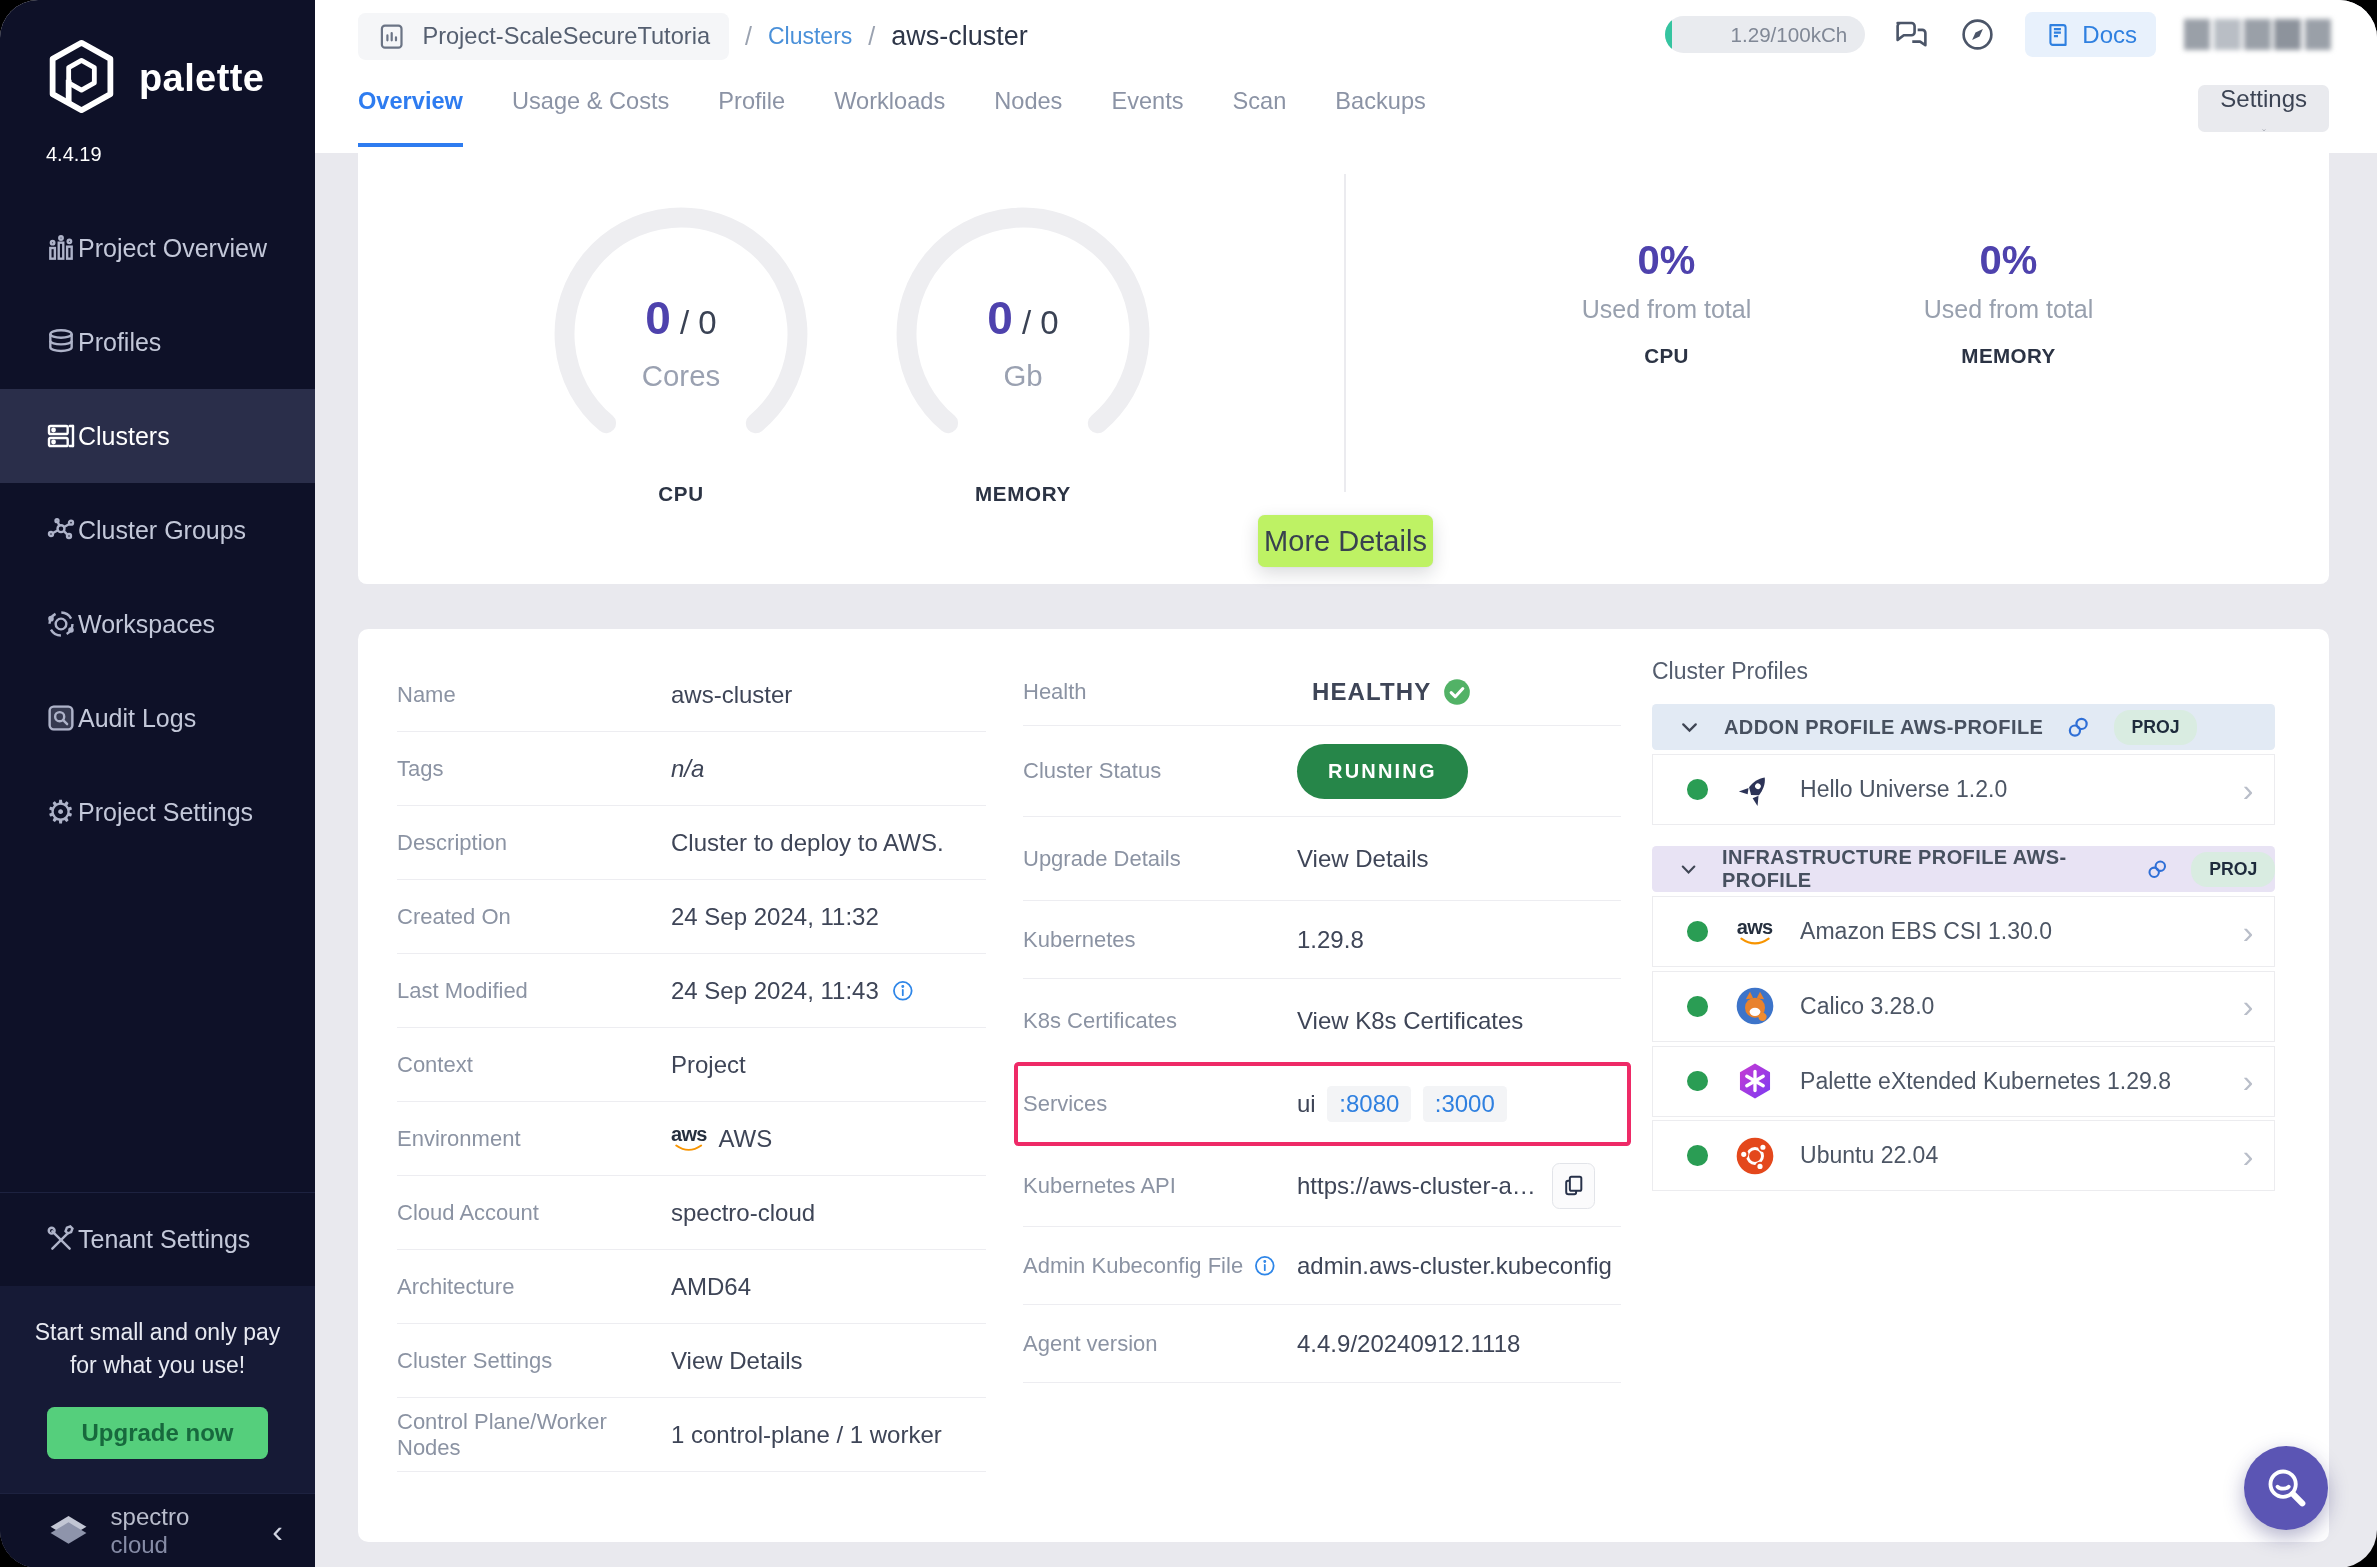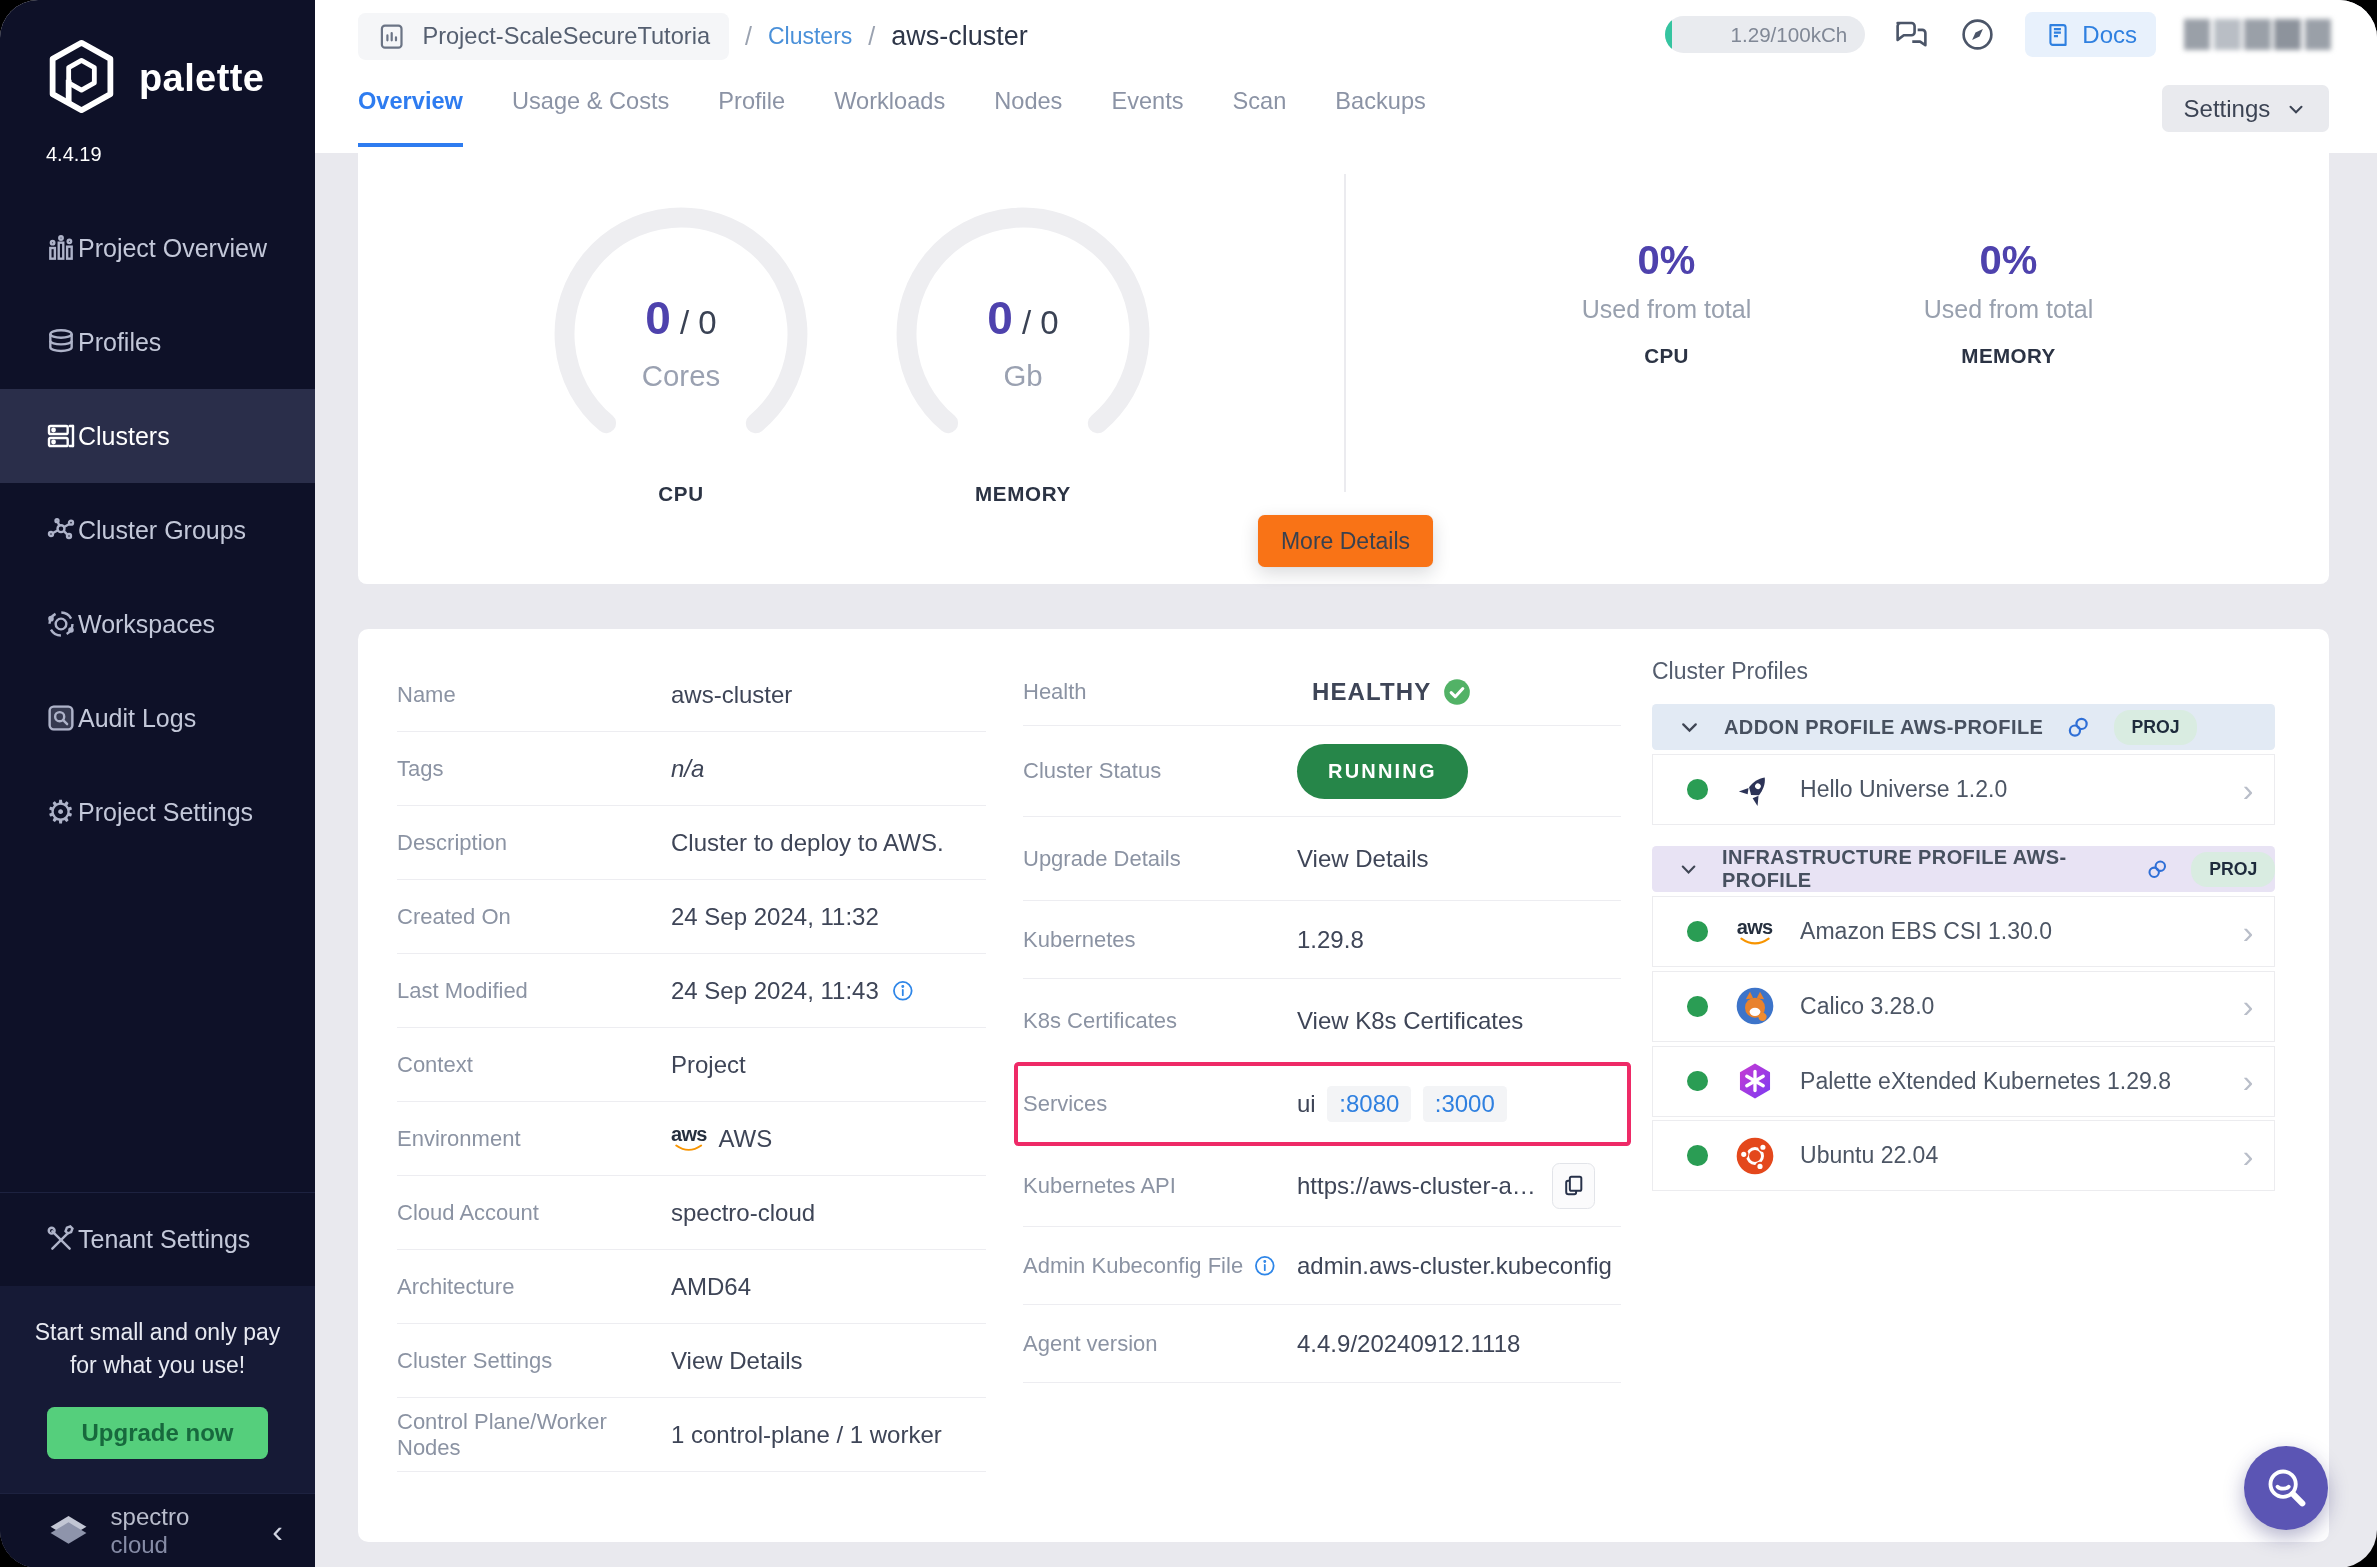--- a/index.html
+++ b/index.html
@@ -49,42 +49,42 @@
   .credits-pill span { color:#808896; font-size:20.6px; font-style:normal; }
   .icon-btn { width:38px; height:38px; color:#4b5568; cursor:pointer; display:flex; align-items:center; }
   .docs-pill { display:flex; align-items:center; gap:10.3px; background:#e8f1fc; border-radius:7.4px;
                padding:8.8px 19px; cursor:pointer; }
   .docs-pill span { color:#2f80e0; font-size:24px; }
   .redacted { width:147px; height:31px; display:flex; gap:3.7px; filter:blur(2.9px); cursor:pointer; }
   .redacted b { background:#9aa0a8; flex:1; }
   .redacted b:nth-child(2){ background:#b9bec5; }
   .redacted b:nth-child(4){ background:#8d939c; }
   .settings-btn { position:absolute; right:48px; top:85px; background:#e9eaee; border-radius:6.6px;
-                  height:47px; padding:0 22px; display:flex; align-items:center; gap:14.7px; cursor:pointer; }
+                  height:47px; padding:0 22px; display:flex; align-items:center; gap:14.7px; cursor:pointer;flex-direction:column; }
   .settings-btn span { color:#3c4454; font-size:24px; }
   .tabs { position:absolute; left:43px; top:88px; display:flex; gap:49px; }
   .tab { font-size:23.6px; color:#8b93a5; padding-bottom:28px; cursor:pointer; }
   .tab.active { color:#2e7cf0; border-bottom:4.4px solid #2e7cf0;font-weight:bold; }
 
   
   .card-top { position:absolute; left:358px; top:153px; width:1971px; height:431px;
               background:#fff; border-radius:0 0 8.8px 8.8px; }
   .gauge { position:absolute; width:258px; }
   .gauge svg { display:block; }
   .gauge-center { position:absolute; left:0; top:8px; width:258px; height:258px;
                   display:flex; flex-direction:column; align-items:center; justify-content:center; }
   .g-nums { font-size:33px; color:#3a4254; }
   .g-nums b { color:#4e42ad; font-size:46px; font-weight:bold; }
   .g-unit { margin-top:13.2px; font-size:29.4px; color:#9aa1b1; }
   .g-label { text-align:center; margin-top:19px; font-size:20.6px; font-weight:bold; color:#2b3344; letter-spacing:0.7px; }
   .v-divider { position:absolute; left:986px; top:20.6px; width:1.5px; height:318px; background:#ebebef; }
-  .more-details { position:absolute; left:900px; top:362px; width:175px; height:52px; background:#f97316;
+  .more-details { position:absolute; left:900px; top:362px; width:175px; height:52px; background:#bef264;
                   border-radius:6.6px; box-shadow:0 5.9px 17.7px rgba(16,24,40,.16), 0 0 1.5px rgba(16,24,40,.08);
                   display:flex; align-items:center; justify-content:center;
-                  font-size:23px; color:#39414f; cursor:pointer; }
+                  font-size:29px; color:#39414f; cursor:pointer; }
   .stat { position:absolute; width:309px; text-align:center; }
   .stat-pct { font-size:40px; font-weight:bold; color:#4e42ad; }
   .stat-cap { margin-top:11.8px; font-size:25px; color:#98a0ae; }
   .stat-label { margin-top:20.6px; font-size:20.6px; font-weight:bold; color:#2b3344; letter-spacing:0.4px; }
 
   
   .card-bottom { position:absolute; left:358px; top:629px; width:1971px; height:913px;
                  background:#fff; border-radius:10.3px; }
   .dcol { position:absolute; top:29.4px; }
   .dcol-left { left:39px; width:589px; }

